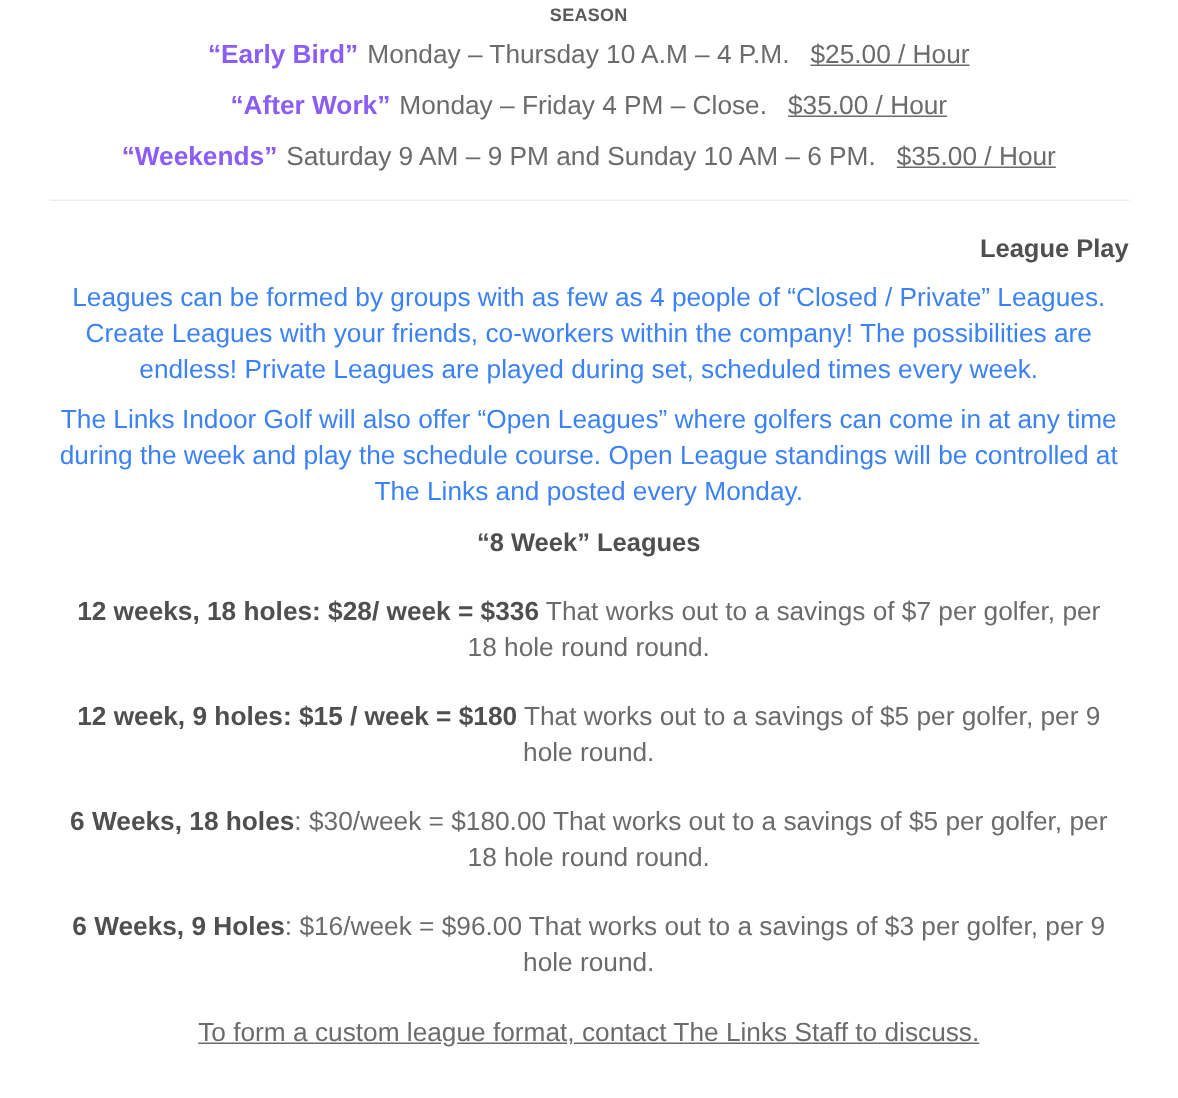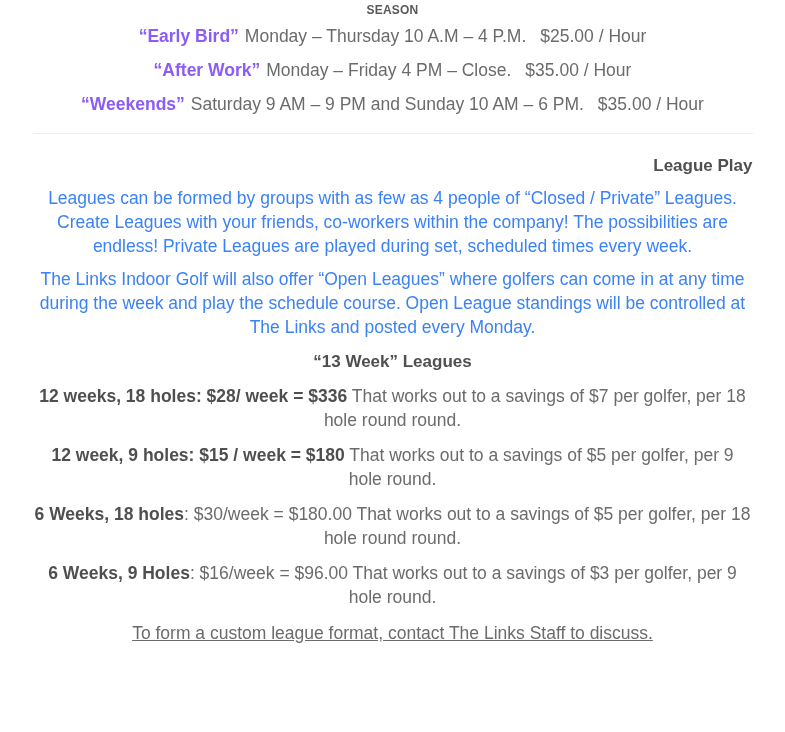--- a/index.html
+++ b/index.html
@@ -56,20 +56,21 @@
   }
   .rate-line .tier {
     font-weight: bold;
     color: #8b5cf6;
   }
   .rate-line .detail {
     font-weight: normal;
   }
   .rate-line .price {
     font-weight: normal;
+    text-decoration: underline;
   }
   .gap-sm { display: inline-block; width: 6px; }
   .gap-md { display: inline-block; width: 14px; }
 
   
 
   .divider {
     width: 720px;
     margin: 12px auto 0 auto;
     border: 0;
@@ -106,21 +107,21 @@
     margin: 0;
     line-height: 22px;
     padding-top: 12px;
   }
 
   .price-para {
     text-align: center;
     font-size: 17.5px;
     line-height: 24px;
     color: #6b6b6b;
-    margin: 0;
+    margin: 11px;
     padding-top: 11px;
   }
   .price-para .lead {
     font-weight: bold;
     color: #4f4f4f;
   }
   .price-para .rest {
     font-weight: normal;
   }
 
@@ -156,21 +157,21 @@
     </div>
 
     <hr class="divider">
 
     <div class="section-heading">League Play</div>
 
     <p class="para">Leagues can be formed by groups with as few as 4 people of “Closed / Private” Leagues.  Create Leagues with your friends, co-workers within the company! The possibilities are endless!  Private Leagues are played during set, scheduled times every week.</p>
 
     <p class="para">The Links Indoor Golf will also offer “Open Leagues” where golfers can come in at any time during the week and play the schedule course.  Open League standings will be controlled at The Links and posted every Monday.</p>
 
-    <div class="sub-heading">“13 Week” Leagues</div>
+    <div class="sub-heading">“8 Week” Leagues</div>
 
     <p class="price-para">
       <span class="lead">12 weeks, 18 holes: $28/ week = $336</span><span class="rest">    That works out to a savings of $7 per golfer, per 18 hole round round.</span>
     </p>
 
     <p class="price-para">
       <span class="lead">12 week, 9 holes: $15 / week = $180</span><span class="rest">  That works out to a savings of $5 per golfer, per 9 hole round.</span>
     </p>
 
 

